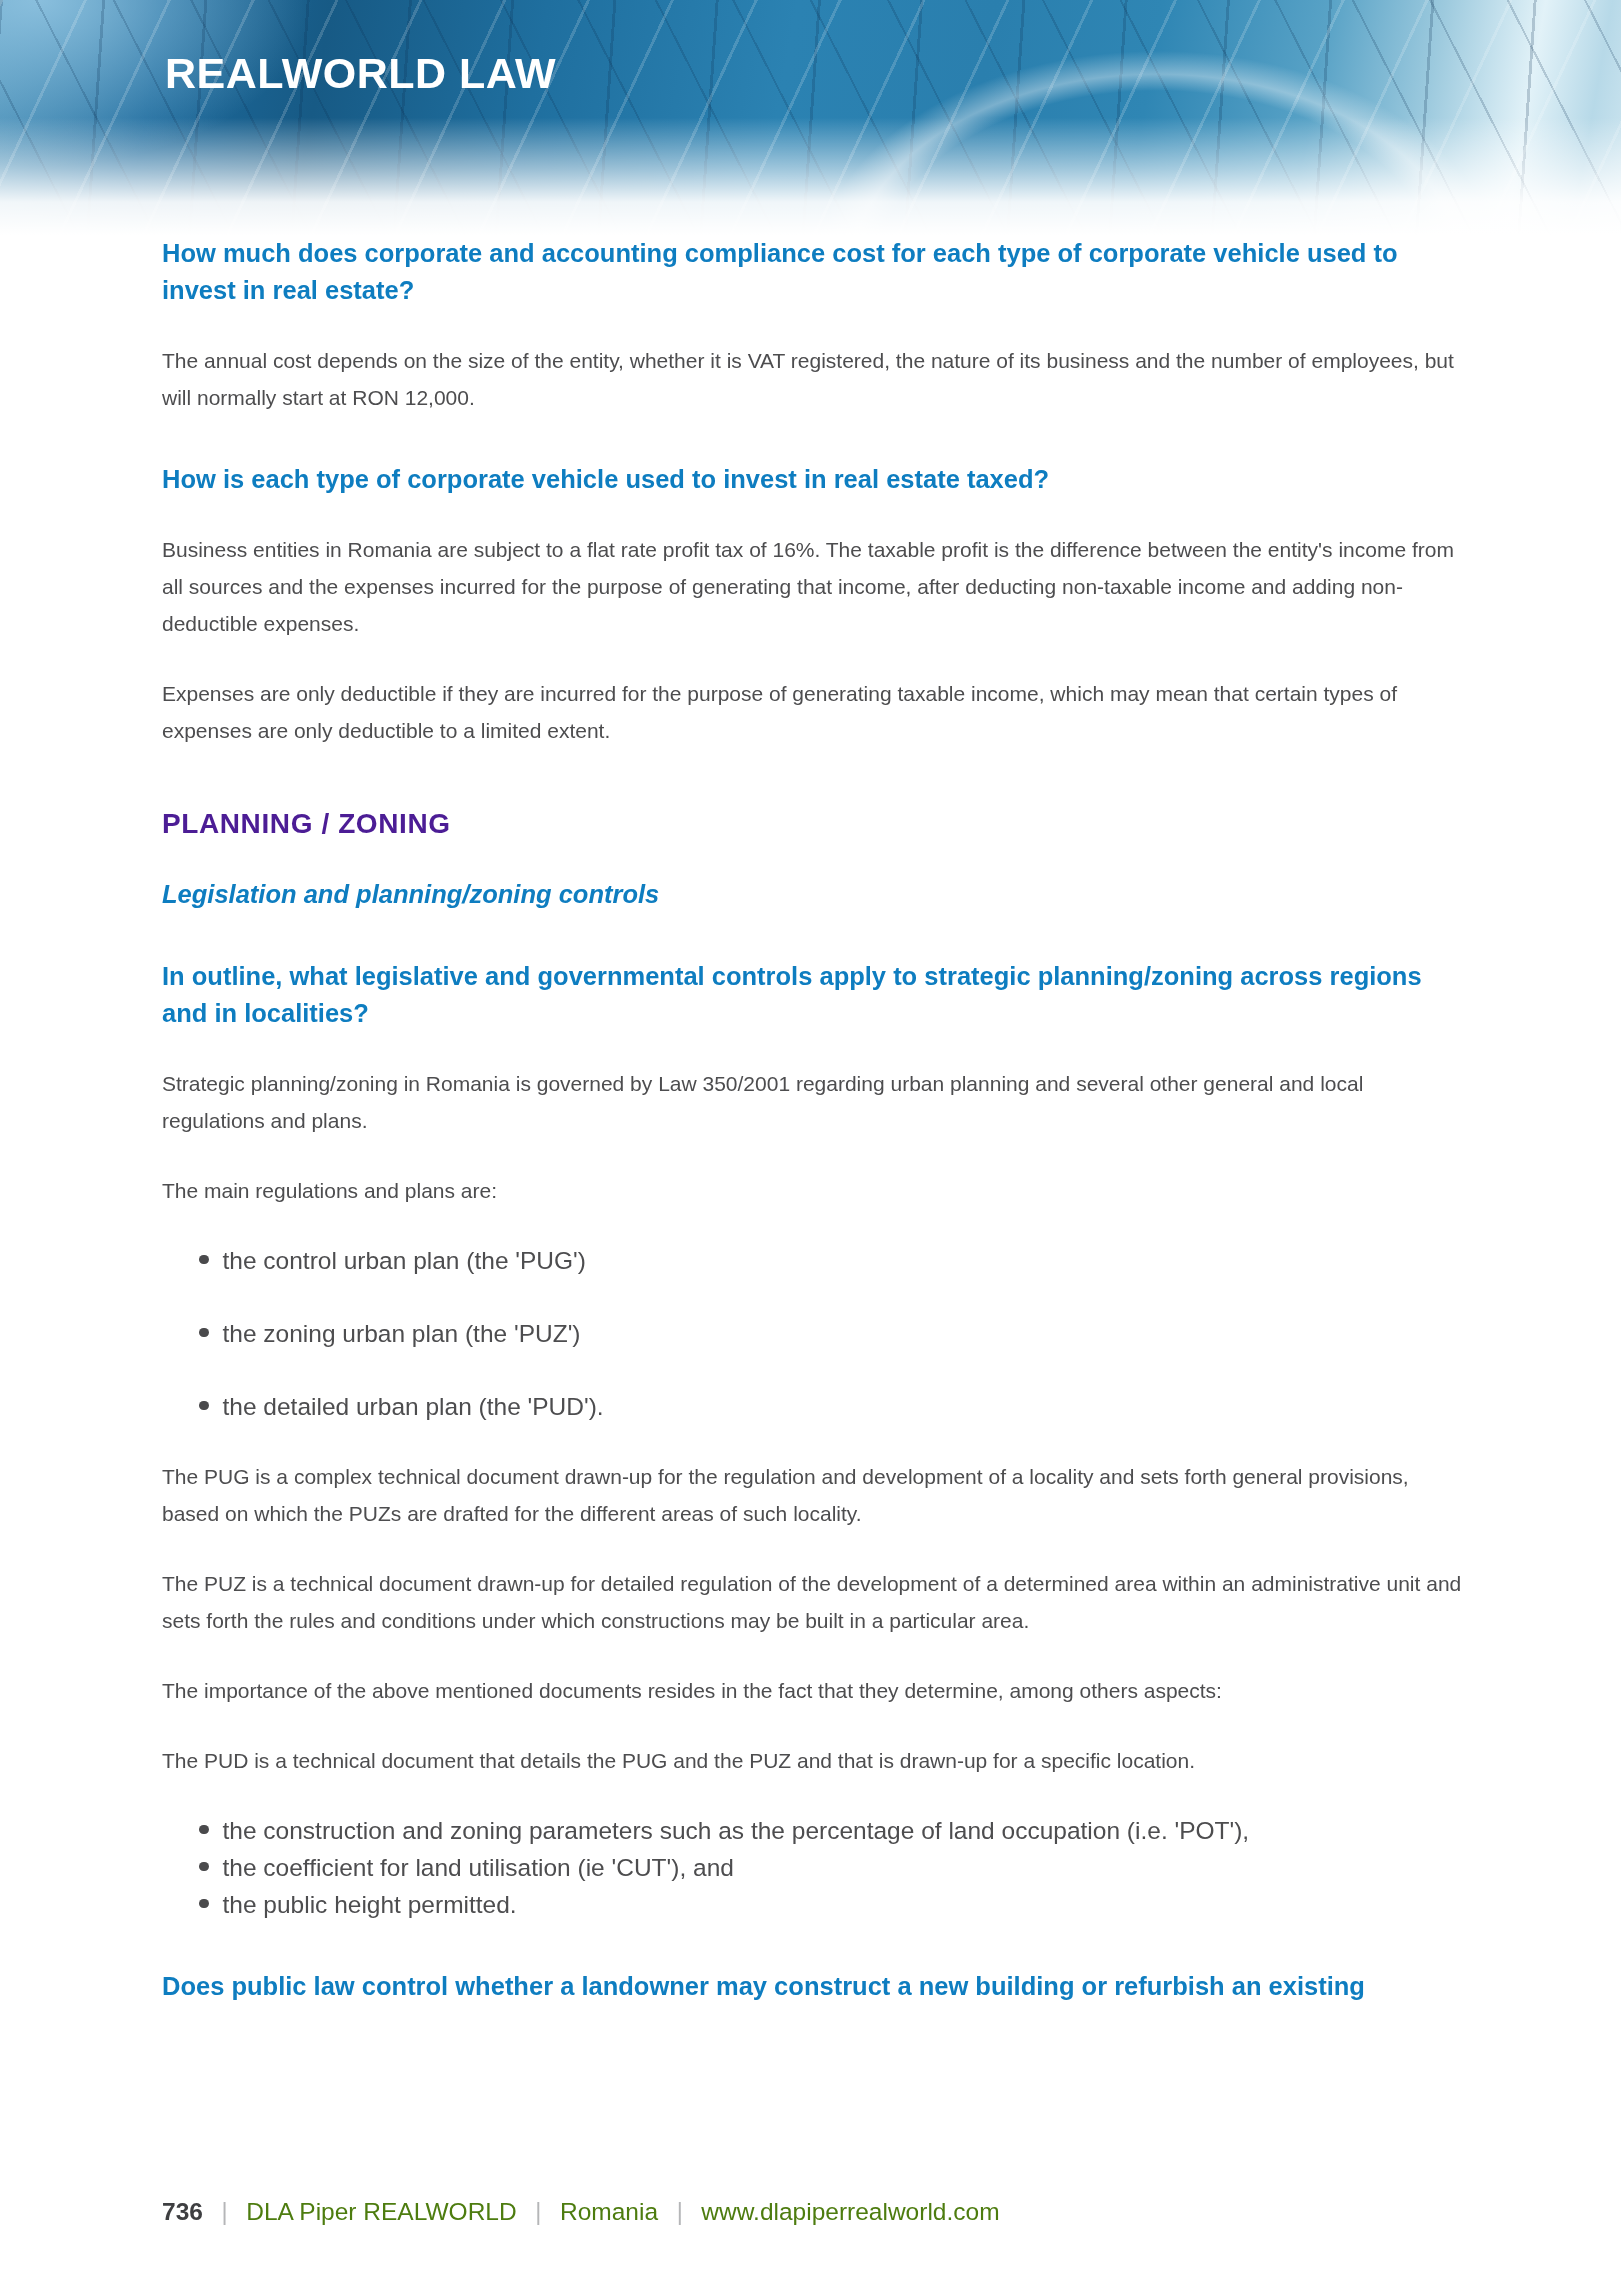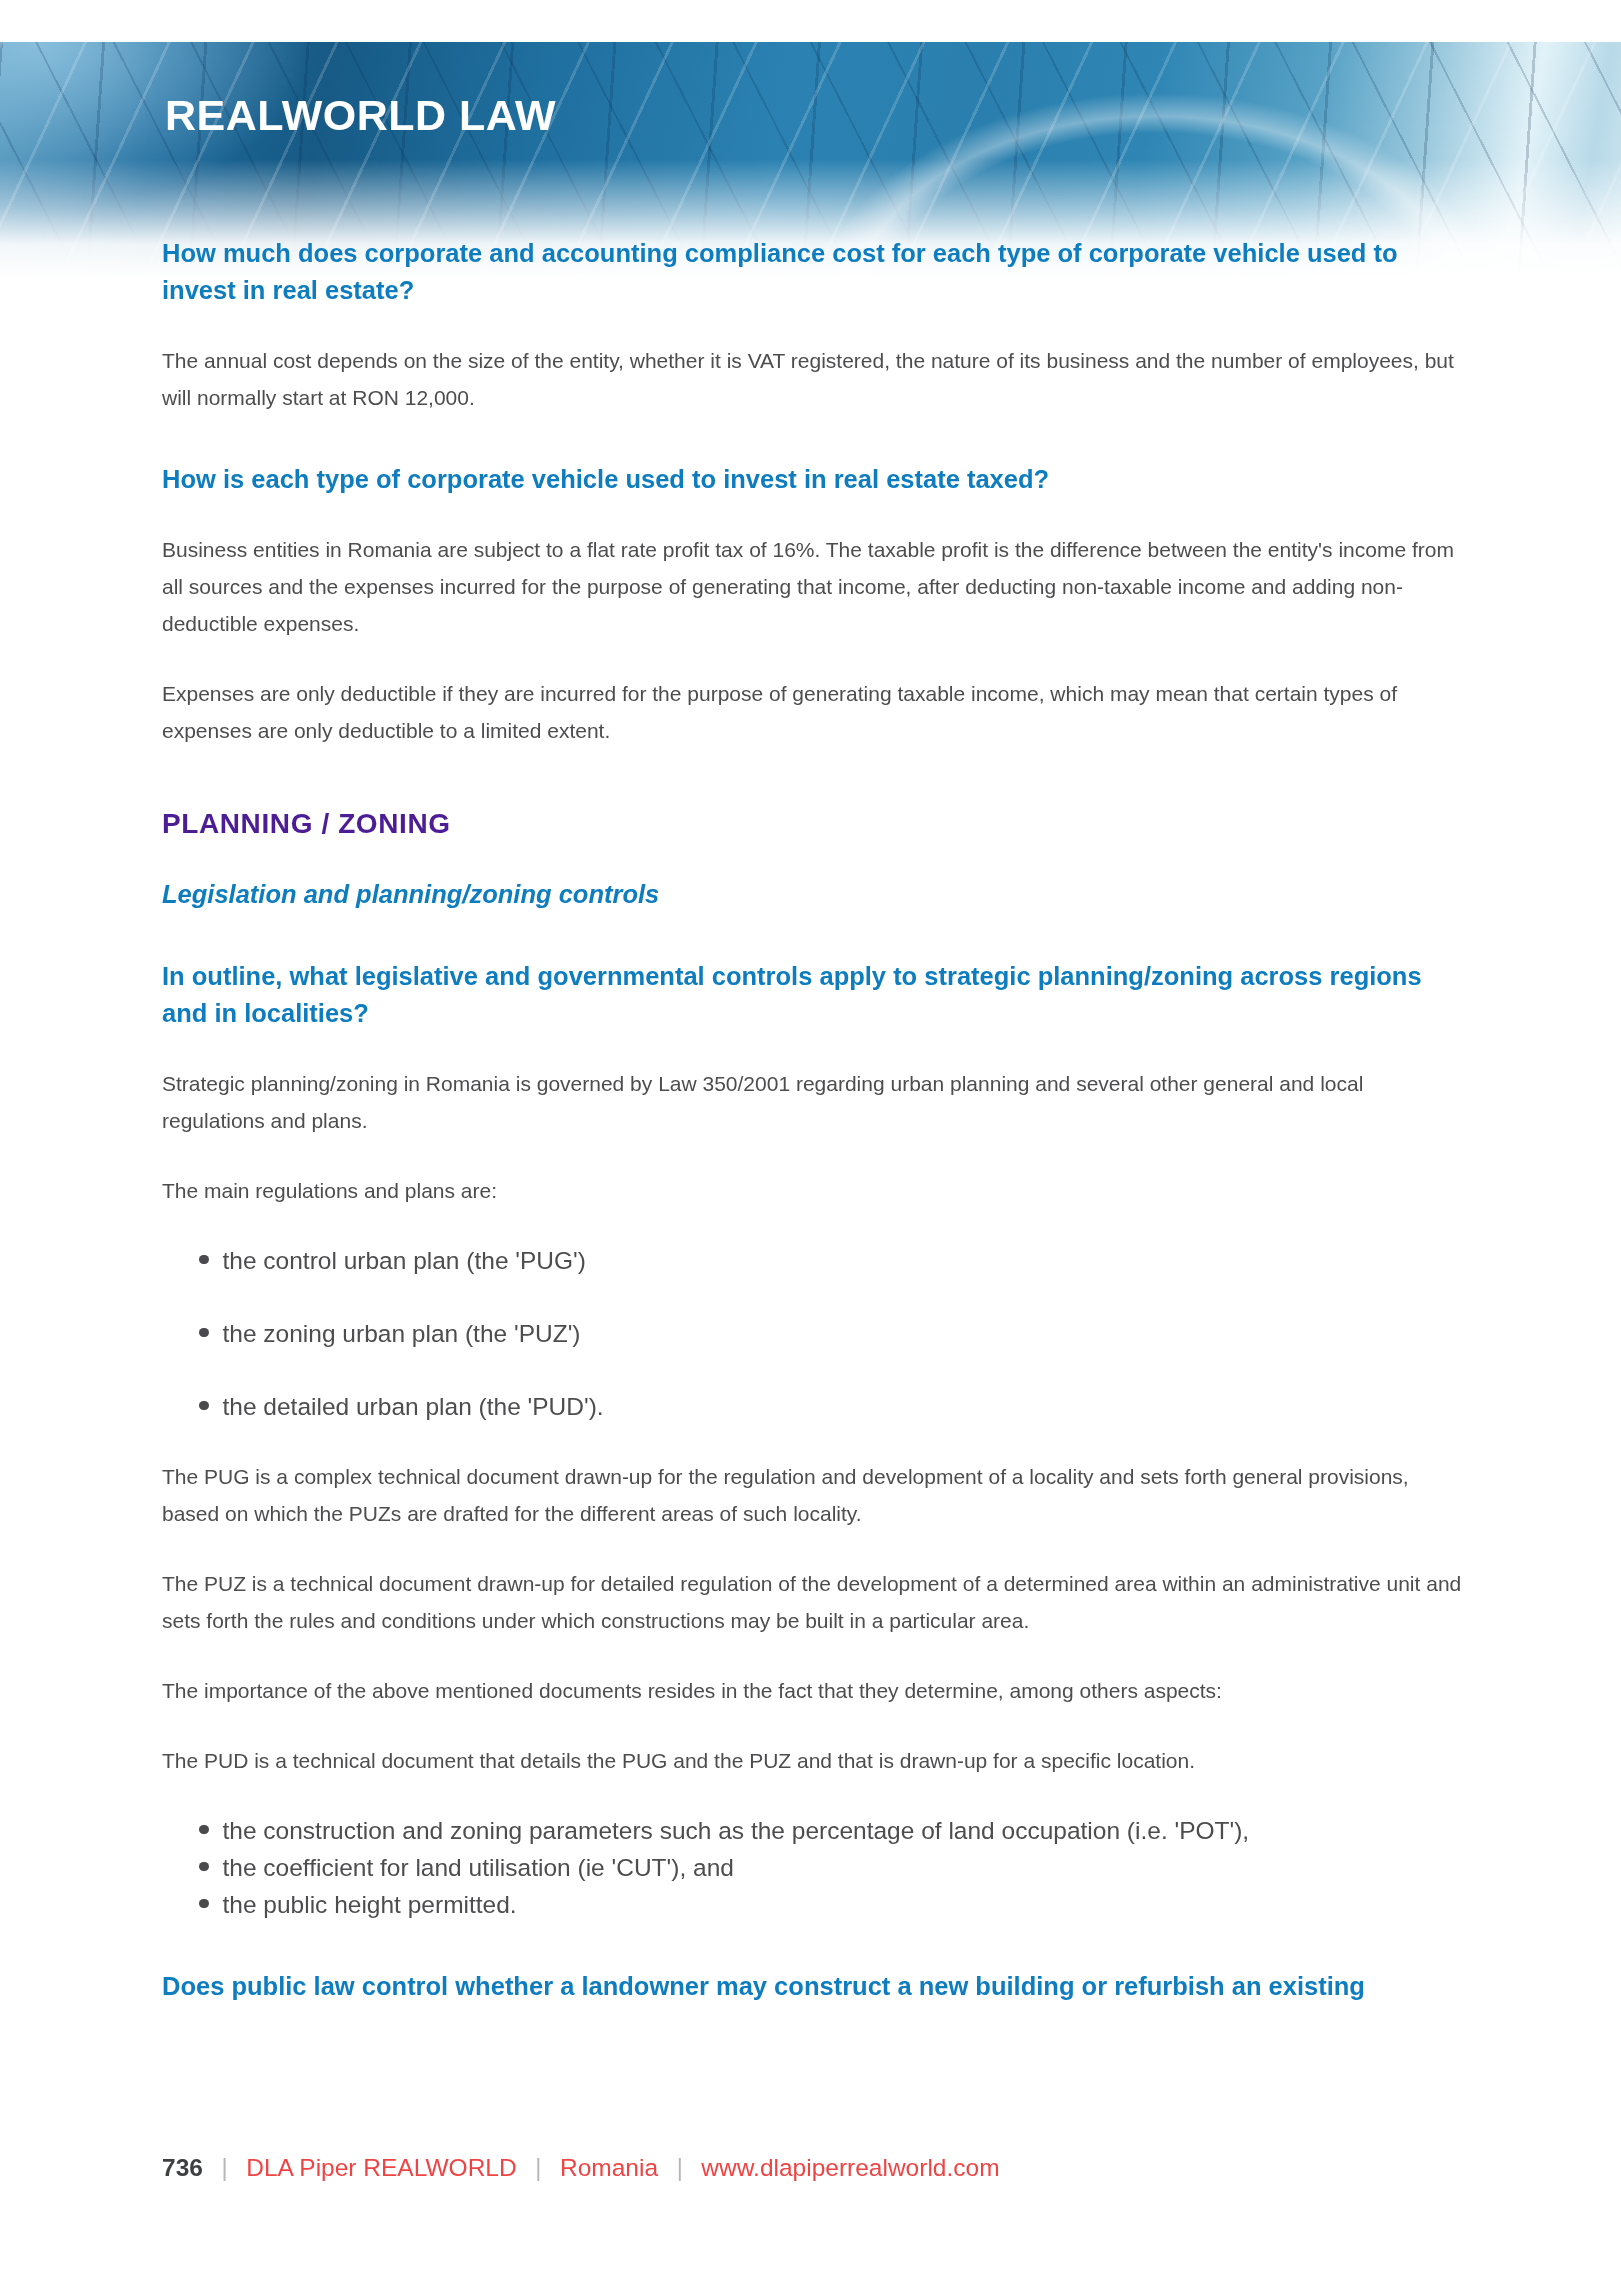--- a/index.html
+++ b/index.html
@@ -10,21 +10,21 @@
     height: 2293px;
     background: #ffffff;
     font-family: "Liberation Sans", sans-serif;
     overflow: hidden;
   }
 
   
   .header {
     position: absolute;
     top: 0; left: 0;
-    width: 1621px; height: 235px; margin-top: 42px;
+    width: 1621px; height: 235px;
   }
   .header-photo {
     position: absolute;
     inset: 0;
     background:
       linear-gradient(to bottom, rgba(255,255,255,0) 0%, rgba(255,255,255,0) 50%,
         rgba(255,255,255,0.55) 72%, rgba(255,255,255,0.93) 86%, #ffffff 100%),
       radial-gradient(510px 333px at 1157px 274px, rgba(255,255,255,0) 55%,
         rgba(255,255,255,0.38) 60%, rgba(255,255,255,0) 67%),
       repeating-linear-gradient(115deg, rgba(255,255,255,0.17) 0 2.9px, rgba(255,255,255,0) 2.9px 76px),
@@ -117,22 +117,23 @@
     font-size: 24.5px;
     font-weight: 700;
   }
   .footer-sep {
     color: #b5b6b8;
     font-size: 23.5px;
     font-weight: 300;
     margin: 0 18.6px;
   }
   .footer-text {
-    color: #ef4444;
+    color: #4d7c0f;
     font-size: 24.5px;
+    margin-top: 44px;
   }
 </style>
 </head>
 <body>
 
 <div class="page">
 
   <div class="header">
     <div class="header-photo"></div>
     <div class="header-title">REALWORLD LAW</div>

